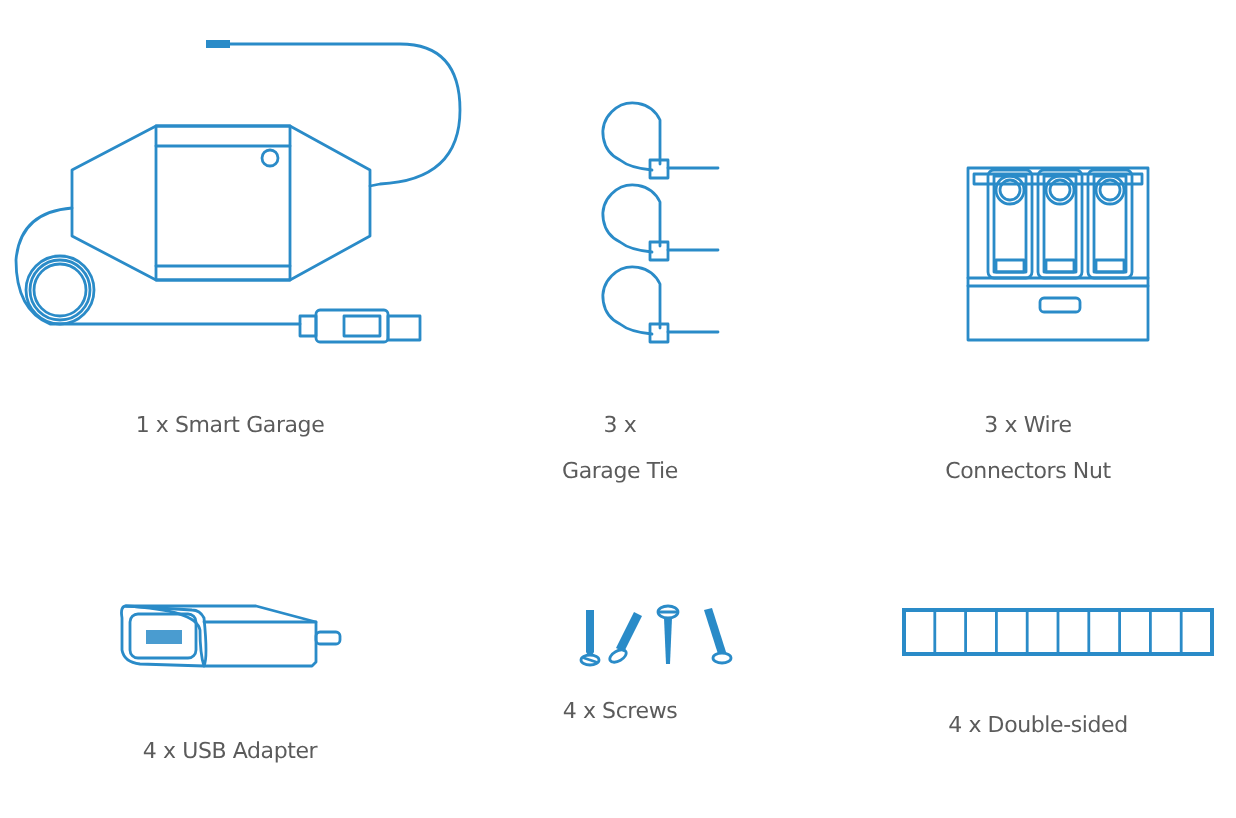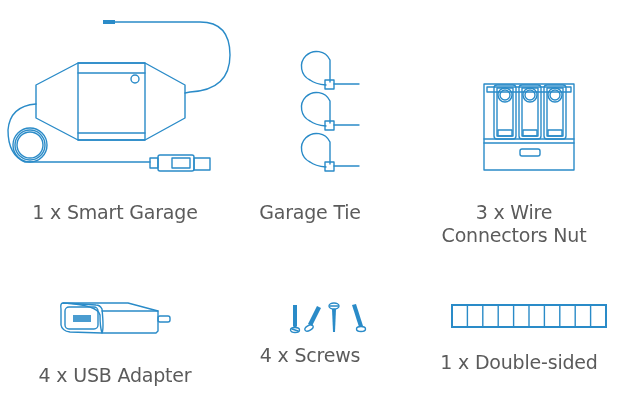--- a/index.html
+++ b/index.html
@@ -1,18 +1,18 @@
 <!DOCTYPE html>
 <html><head>
 <meta charset="utf-8">
 <style>
   html,body{margin:0;padding:0;background:#ffffff;}
   body{width:618px;height:409px;position:relative;overflow:hidden;font-family:"DejaVu Sans","Liberation Sans",sans-serif;}
   .item{position:absolute;}
-  .label{position:absolute;text-align:center;color:#5b5b5b;font-size:19px;line-height:23px;letter-spacing:-0.2px;white-space:nowrap;}
+  .label{position:absolute;text-align:center;color:#5b5b5b;font-size:11px;line-height:23px;letter-spacing:-0.2px;white-space:nowrap;}
   svg{position:absolute;overflow:visible;}
   .st{fill:none;stroke:#2a8bc8;stroke-width:1.4;stroke-linejoin:round;stroke-linecap:round;}
   .stt{fill:none;stroke:#2a8bc8;stroke-width:2;}
 </style>
 </head>
 <body>
 
 <div class="item">
   <svg width="230" height="190" style="left:0;top:0;">
 
@@ -52,20 +52,21 @@
       <rect class="st" x="65" y="50" width="9" height="9" fill="#fff"></rect>
       <line class="st" x1="74" y1="54" x2="99" y2="54"></line>
     </g>
     <g transform="translate(0,82)">
       <path class="st" d="M70 52 V30 A15 15 0 1 0 50 50 Q55 54 66 55"></path>
       <rect class="st" x="65" y="50" width="9" height="9" fill="#fff"></rect>
       <line class="st" x1="74" y1="54" x2="99" y2="54"></line>
     </g>
   </svg>
   <div class="label" style="left:230px;width:160px;top:201px;">
+    <div>3 x</div>
     <div>Garage Tie</div>
   </div>
 </div>
 
 <div class="item">
   <svg width="110" height="110" style="left:470px;top:60px;">
     <rect class="st" x="14" y="24" width="90" height="86"></rect>
     <rect class="st" x="17" y="27" width="84" height="5"></rect>
     <line class="st" x1="14" y1="79" x2="104" y2="79"></line>
     <line class="st" x1="14" y1="83" x2="104" y2="83"></line>
@@ -145,15 +146,15 @@
     <line class="st" x1="31.8" y1="1" x2="31.8" y2="23"></line>
     <line class="st" x1="47.2" y1="1" x2="47.2" y2="23"></line>
     <line class="st" x1="62.6" y1="1" x2="62.6" y2="23"></line>
     <line class="st" x1="78" y1="1" x2="78" y2="23"></line>
     <line class="st" x1="93.4" y1="1" x2="93.4" y2="23"></line>
     <line class="st" x1="108.8" y1="1" x2="108.8" y2="23"></line>
     <line class="st" x1="124.2" y1="1" x2="124.2" y2="23"></line>
     <line class="st" x1="139.6" y1="1" x2="139.6" y2="23"></line>
   </svg>
   <div class="label" style="left:420px;width:198px;top:351px;">
-    <div>1 x Double-sided</div>
+    <div>4 x Double-sided</div>
   </div>
 </div>
 
 </body></html>

